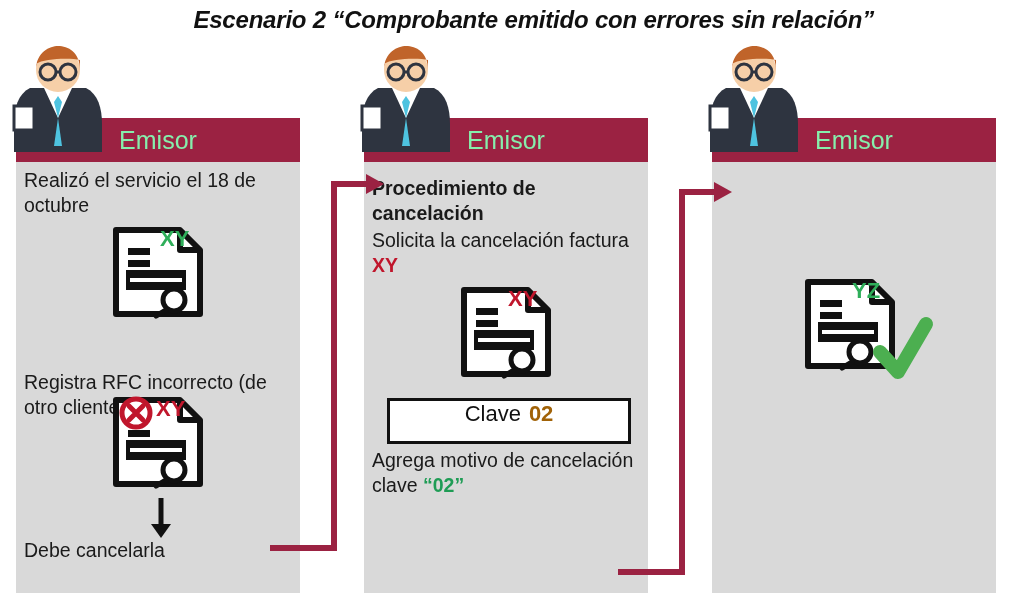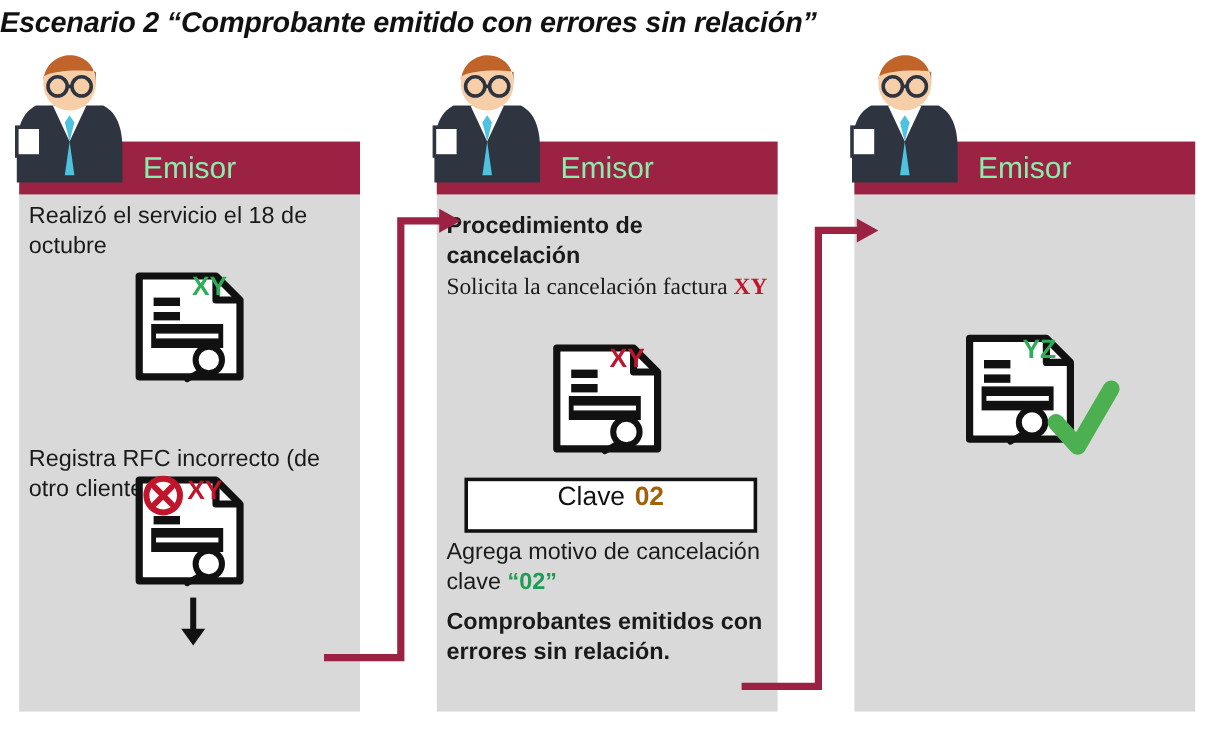--- a/index.html
+++ b/index.html
@@ -5,21 +5,21 @@
   html,body{margin:0;padding:0;}
   body{
     width:1024px;height:610px;
     background:#ffffff;
     font-family:"Liberation Sans", sans-serif;
     position:relative;
     overflow:hidden;
   }
   #title{
     position:absolute;top:6px;left:0;width:874px;
-    text-align:left;
+    text-align:right;
     font-style:italic;font-weight:bold;
     font-size:24px;color:#111111;
     letter-spacing:-0.2px;
   }
   .col{
     position:absolute;
     top:118px;
     width:284px;
     height:475px;
     background:#d9d9d9;
@@ -117,28 +117,29 @@
     </svg>
   </div>
 
   <div class="doc" style="left:130px;top:378px;">
     <svg width="30" height="44" viewBox="0 0 30 44">
       <path d="M15 2 V30" stroke="#111111" stroke-width="5"></path>
       <path d="M5 28 L15 42 L25 28 Z" fill="#111111"></path>
     </svg>
   </div>
 
+  <div class="body-txt" style="top:420px;">Debe cancelarla</div>
 </div>
 
 <div class="col" id="col2">
   <div class="hdr">Emisor</div>
 
   <div class="body-txt bold" style="top:34px;margin-top:24px;">Procedimiento de cancelación</div>
 
-  <div class="body-txt" style="top:110px;font-family:Liberation Serif, serif;">
+  <div class="body-txt" style="top:110px;">
     <span>Solicita la cancelación factura </span><span class="xy-red">XY</span>
   </div>
 
   <div class="doc" style="left:92px;top:168px;">
     <svg width="100" height="92" viewBox="0 0 100 92">
       <path d="M8 4 H72 L92 24 V88 H8 Z" fill="#ffffff" stroke="#111111" stroke-width="6" stroke-linejoin="round"></path>
       <path d="M72 4 V24 H92" fill="none" stroke="#111111" stroke-width="6" stroke-linejoin="round"></path>
       <rect x="20" y="22" width="22" height="7" fill="#111111"></rect>
       <rect x="20" y="34" width="22" height="7" fill="#111111"></rect>
       <rect x="20" y="46" width="56" height="6" fill="#111111"></rect>
@@ -147,21 +148,20 @@
       <circle cx="66" cy="74" r="11" fill="none" stroke="#111111" stroke-width="5"></circle>
       <path d="M58 84 L48 90" stroke="#111111" stroke-width="5" stroke-linecap="round"></path>
       <text x="52" y="20" font-family="Liberation Sans, sans-serif" font-size="22" font-weight="bold" fill="#c0162c">XY</text>
     </svg>
   </div>
 
   <div class="body-txt" style="top:330px;">
     <span>Agrega motivo de cancelación clave </span><span class="green-word">“02”</span>
   </div>
 
-  <div class="body-txt bold" style="top:388px;">Comprobantes emitidos con errores sin relación.</div>
 </div>
 
 <div id="clave-box">
   <span>Clave</span>
   <span class="num">02</span>
 </div>
 
 <div class="col" id="col3">
   <div class="hdr">Emisor</div>
 

